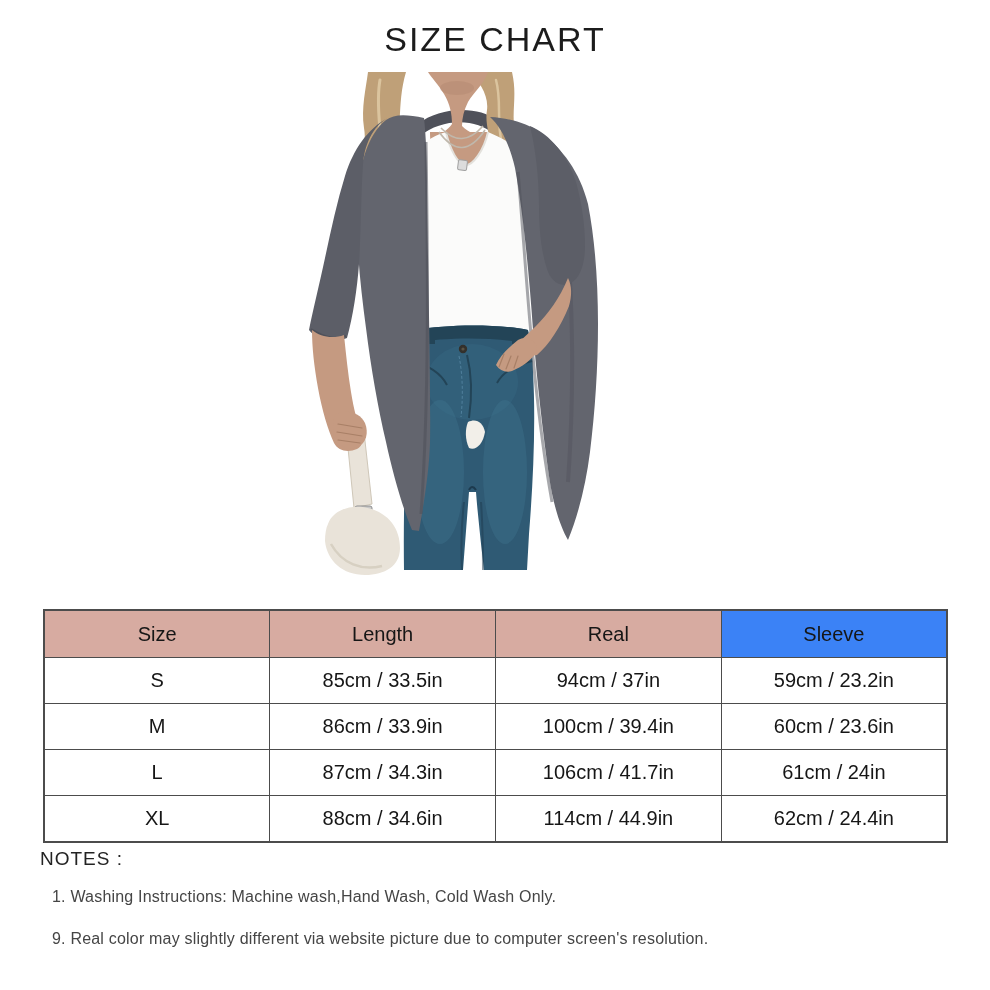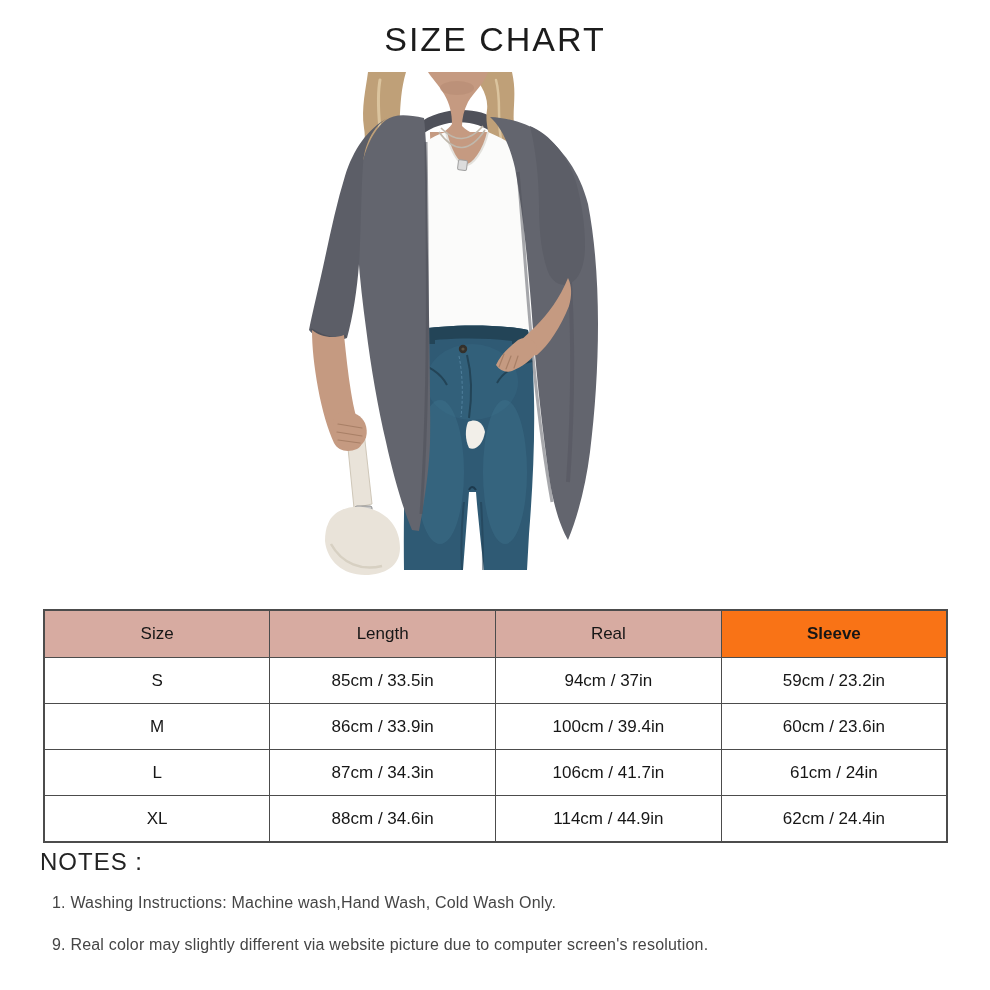--- a/index.html
+++ b/index.html
@@ -15,32 +15,32 @@
 
   
   .photo-wrap{position:absolute; left:300px; top:72px; width:390px; height:505px;}
   .photo-wrap svg{display:block;}
 
   
   .size-table{
     position:absolute; left:43px; top:609px; width:905px;
     border-collapse:collapse; table-layout:fixed;
     border:2px solid #4c4c4c;
-    font-size:17px; color:#161616;
+    font-size:20px; color:#161616;
   }
   .size-table th, .size-table td{
     border:1px solid #4c4c4c; text-align:center; vertical-align:middle;
     padding:0; height:45px; font-weight:400;
   }
   .size-table th{background:#d7aba1; height:46px;}
 
   
   .notes{position:absolute; left:40px; top:848px; width:940px;}
   .notes h2{
-    margin:0 0 8px 0; font-size:24px; font-weight:400;
+    margin:0 0 8px 0; font-size:19px; font-weight:400;
     letter-spacing:1px; color:#232323;
   }
   .notes p{
     margin:12px; font-size:16px; line-height:30px; color:#454545;
     white-space:nowrap; letter-spacing:0.2px;
   }
 </style>
 </head>
 <body>
 
@@ -119,21 +119,21 @@
       <col style="width:25%">
         <col style="width:25%">
         <col style="width:25%">
         <col style="width:25%">
     </colgroup>
     <thead>
       <tr>
         <th style="background-color: rgb(215, 171, 161);">Size</th>
         <th style="background-color: rgb(215, 171, 161); margin-top: 20px;">Length</th>
         <th style="background-color: rgb(215, 171, 161);">Real</th>
-        <th style="background-color: #f97316; font-weight: bold;">Sleeve</th>
+        <th style="background-color: #3b82f6;">Sleeve</th>
       </tr>
     </thead>
     <tbody>
       <tr>
         <td>S</td>
         <td>85cm / 33.5in</td>
         <td>94cm / 37in</td>
         <td>59cm / 23.2in</td>
       </tr>
       <tr>

